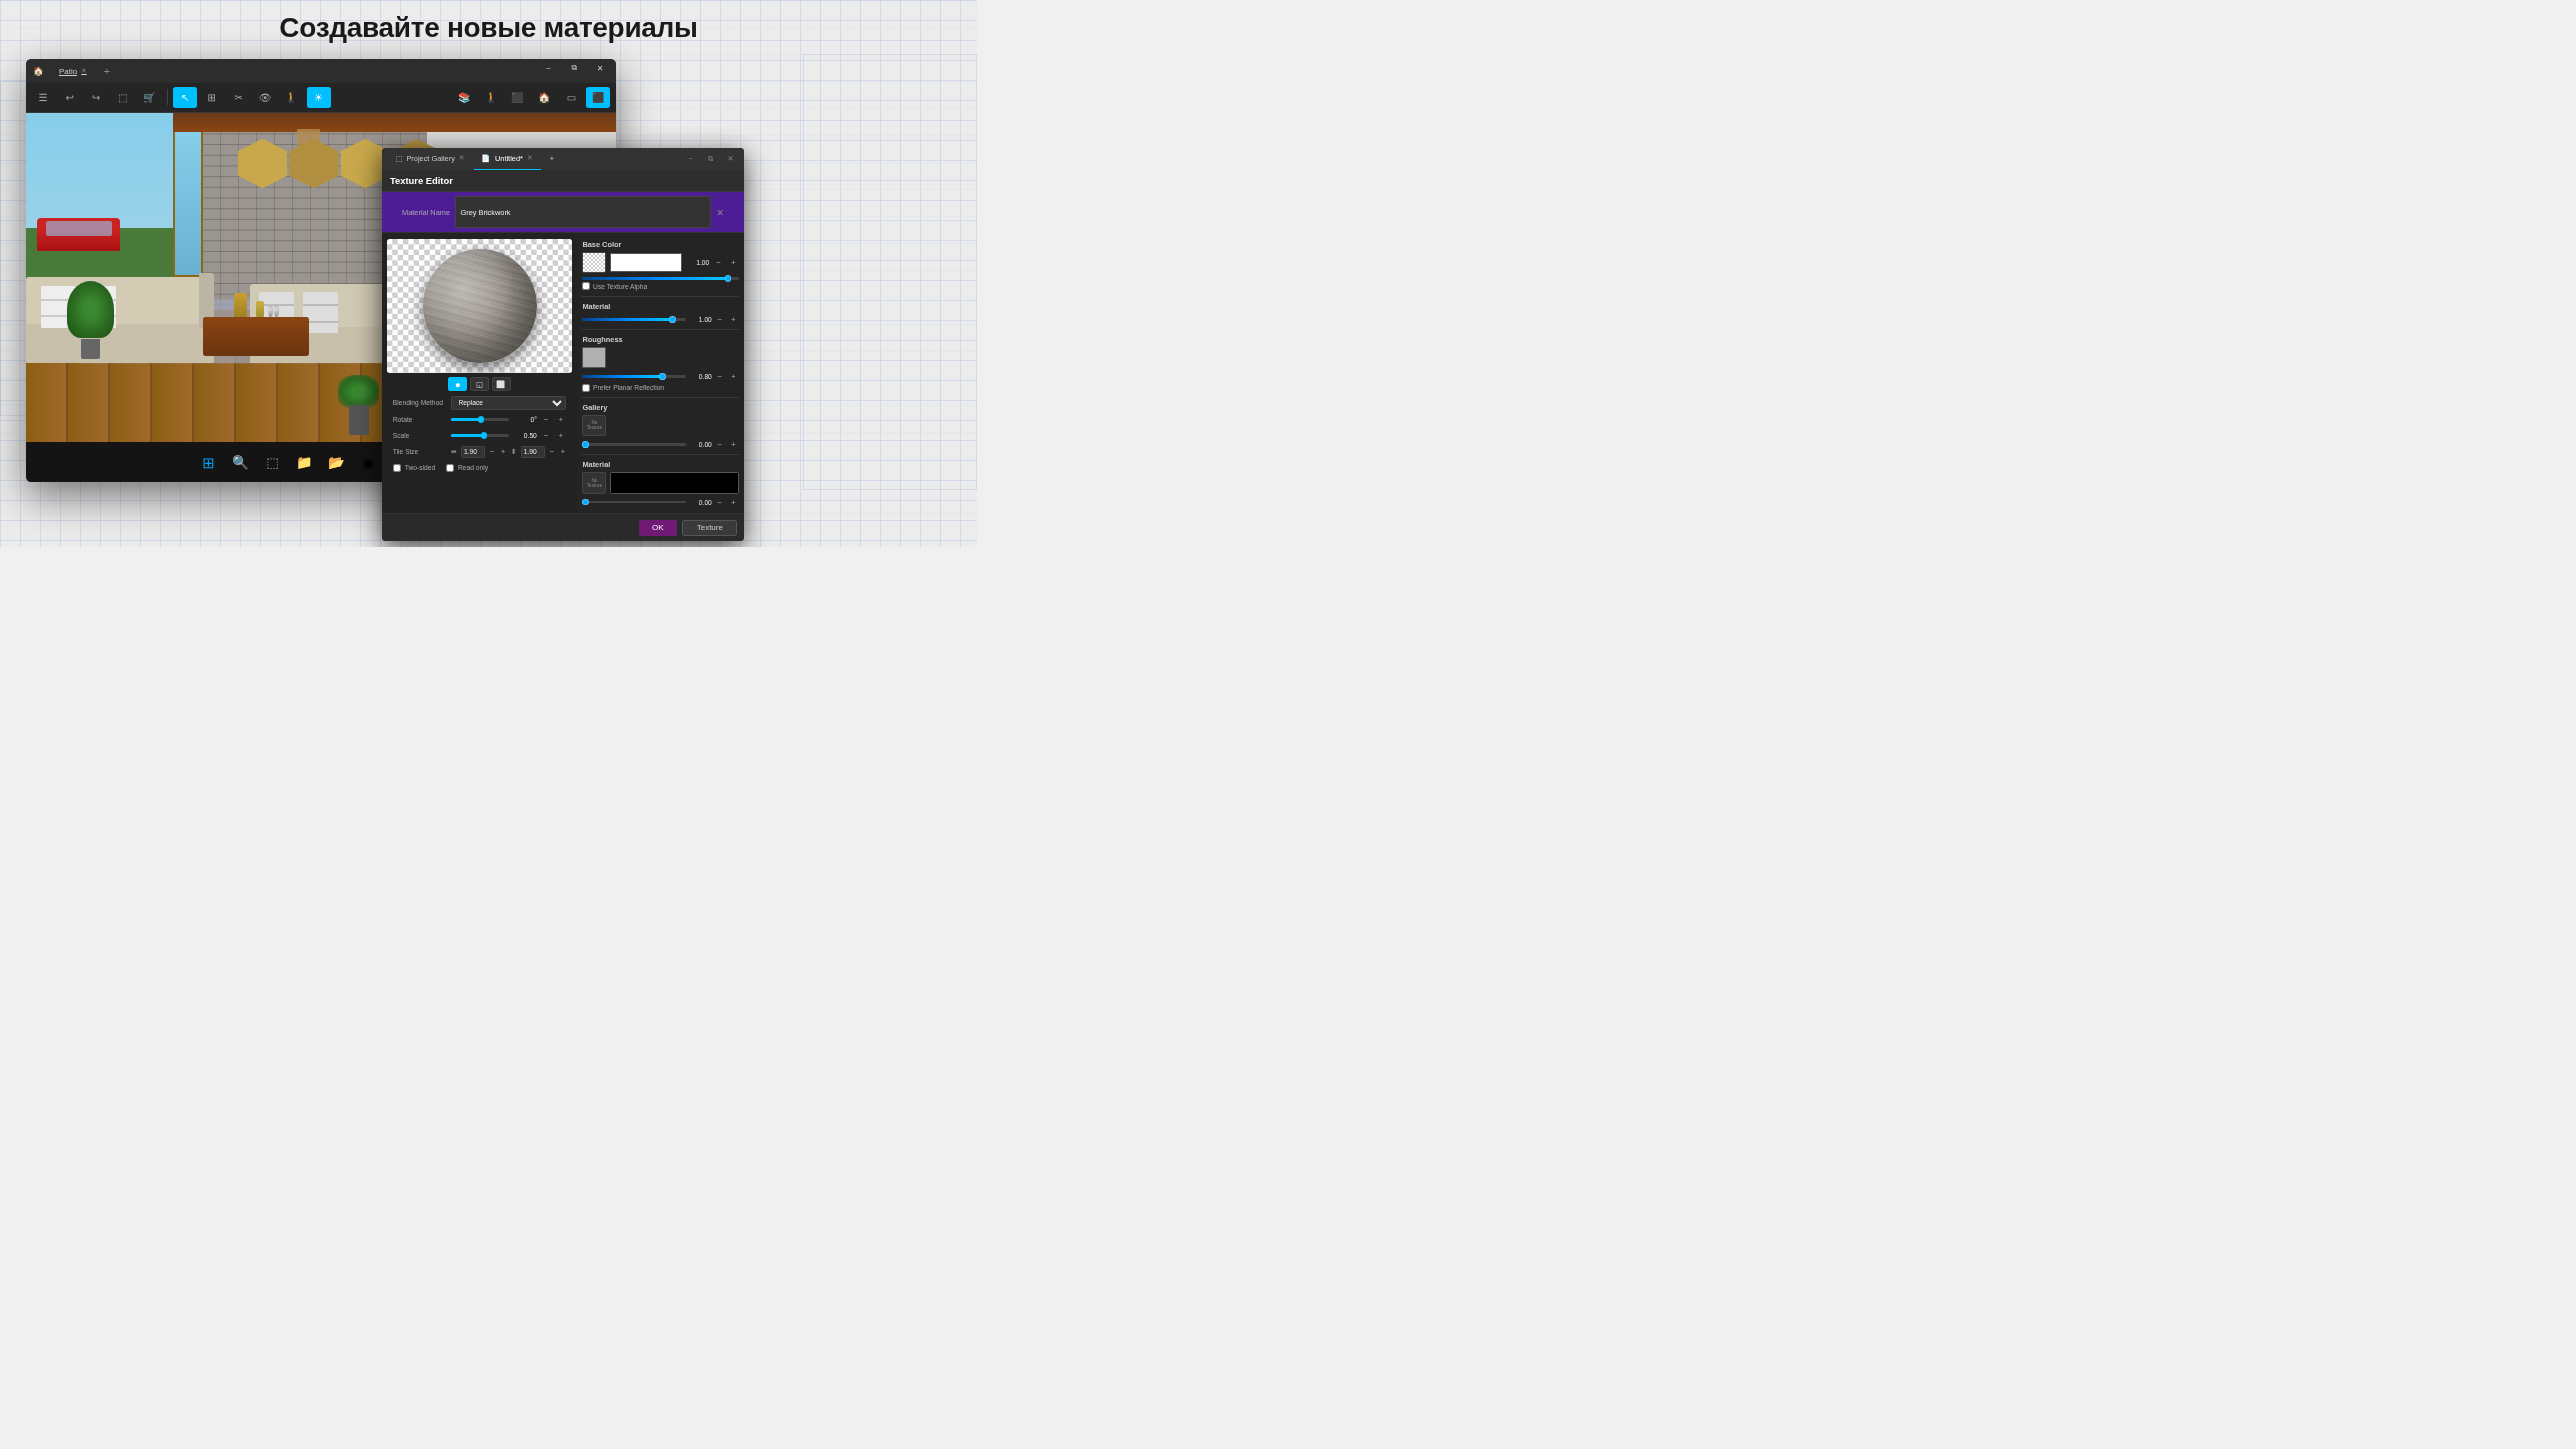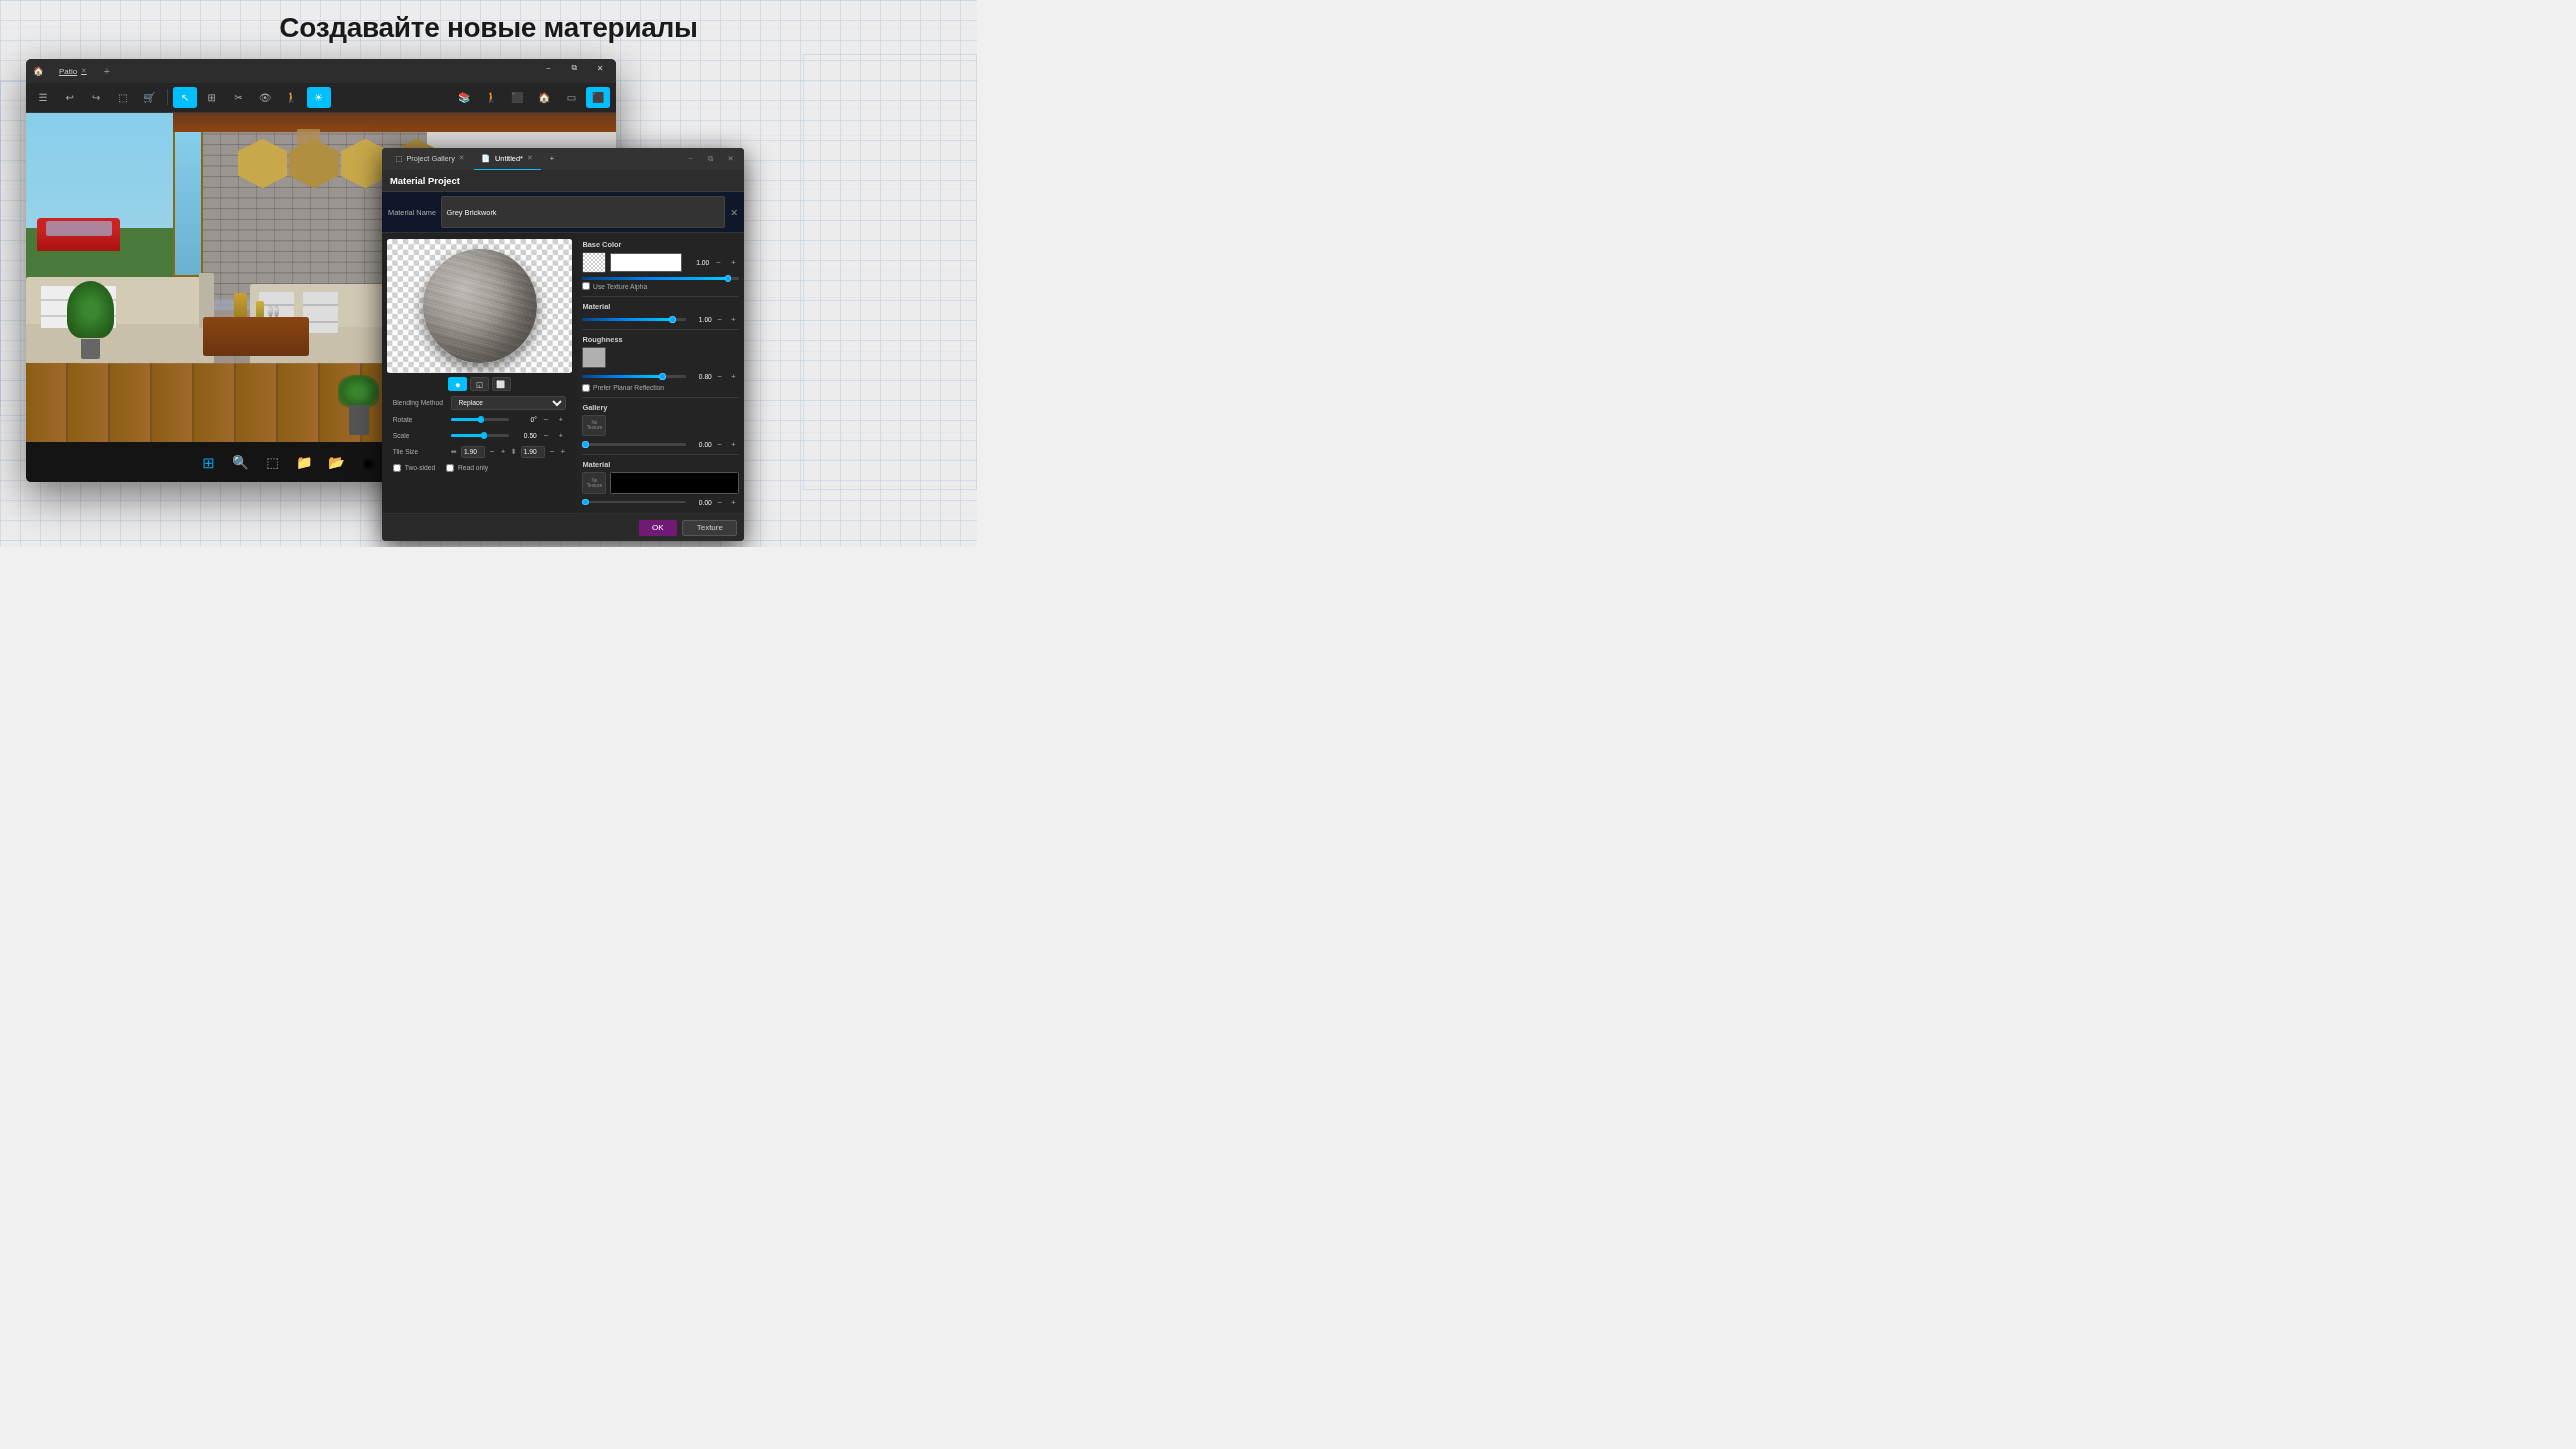--- a/index.html
+++ b/index.html
@@ -282,23 +282,23 @@
       padding: 5.4px 8px;
       color: white;
       font-size: 9.4px;
       font-weight: 600;
       border-bottom: 0.7px solid #3a3a3a;
     }
 
     .mat-name-row {
       display: flex;
       align-items: center;
-      padding: 4px 6px;
+      padding: 4px 20px;
       gap: 5.4px;
-      background: #0f172a;
+      background: #4c1d95;
       border-bottom: 0.7px solid #333;
       justify-content: flex-end;
     }
     .mat-name-label {
       color: #aaa;
       font-size: 7.4px;
       white-space: nowrap;
     }
     .mat-name-input {
       flex: 1;
@@ -842,21 +842,21 @@
       <div class="panel-tab">
         <span>+</span>
       </div>
     </div>
     <div class="panel-ctrl">−</div>
     <div class="panel-ctrl">⧉</div>
     <div class="panel-ctrl">✕</div>
   </div>
 
   <div class="mat-editor-header">
-    <span>Material Project</span>
+    <span>Texture Editor</span>
   </div>
 
   <div class="mat-name-row">
     <span class="mat-name-label">Material Name</span>
     <input class="mat-name-input" type="text" value="Grey Brickwork" style="">
     <span class="mat-name-close">✕</span>
   </div>
 
   <div class="mat-body">
 

